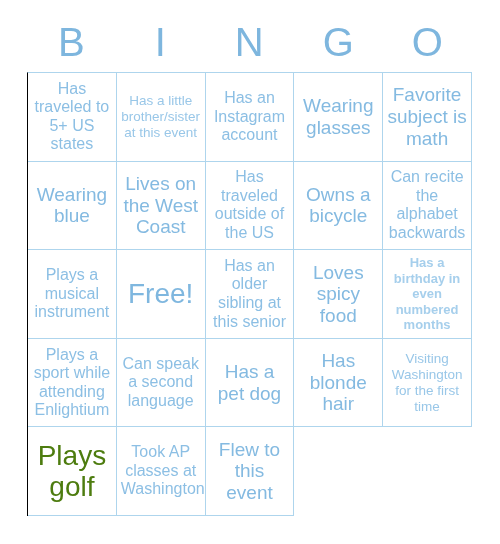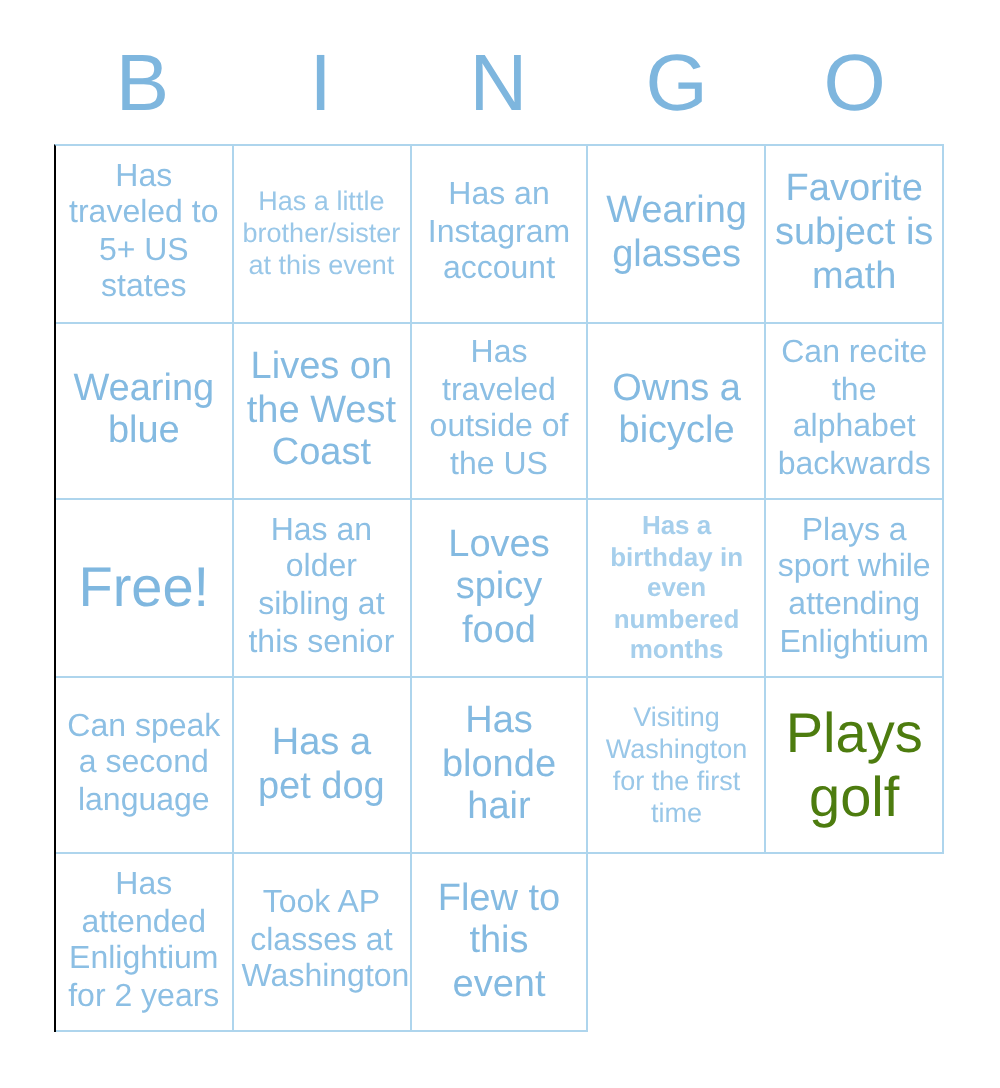--- a/index.html
+++ b/index.html
@@ -117,20 +117,23 @@
     <div class="cell s-md">
         <span class="cell-text">Has traveled outside of the US</span>
       </div>
     <div class="cell s-lg">
         <span class="cell-text">Owns a bicycle</span>
       </div>
 
     <div class="cell s-md">
         <span class="cell-text">Can recite the alphabet backwards</span>
       </div>
+    <div class="cell s-md">
+        <span class="cell-text">Plays a musical instrument</span>
+      </div>
     <div class="cell s-xxl">
         <span class="cell-text">Free!</span>
       </div>
     <div class="cell s-md">
         <span class="cell-text">Has an older sibling at this senior</span>
       </div>
     <div class="cell s-lg">
         <span class="cell-text">Loves spicy food</span>
       </div>
 
@@ -150,23 +153,20 @@
         <span class="cell-text">Has blonde hair</span>
       </div>
 
     <div class="cell s-sm">
         <span class="cell-text">Visiting Washington for the first time</span>
       </div>
     <div class="cell s-xl">
         <span class="cell-text">Plays golf</span>
       </div>
     <div class="cell s-md">
-        <span class="cell-text">Has attended Enlightium for 2 years</span>
-      </div>
-    <div class="cell s-md">
         <span class="cell-text">Took AP classes at Washington</span>
       </div>
     <div class="cell s-lg">
         <span class="cell-text">Flew to this event</span>
       </div>
   </div>
 
 </div>
 
 </body></html>

